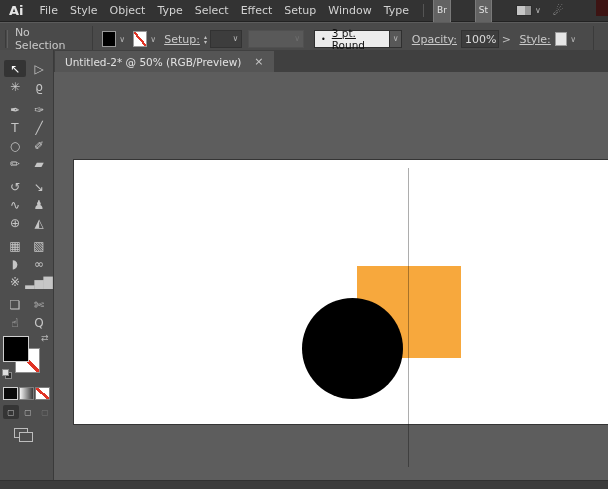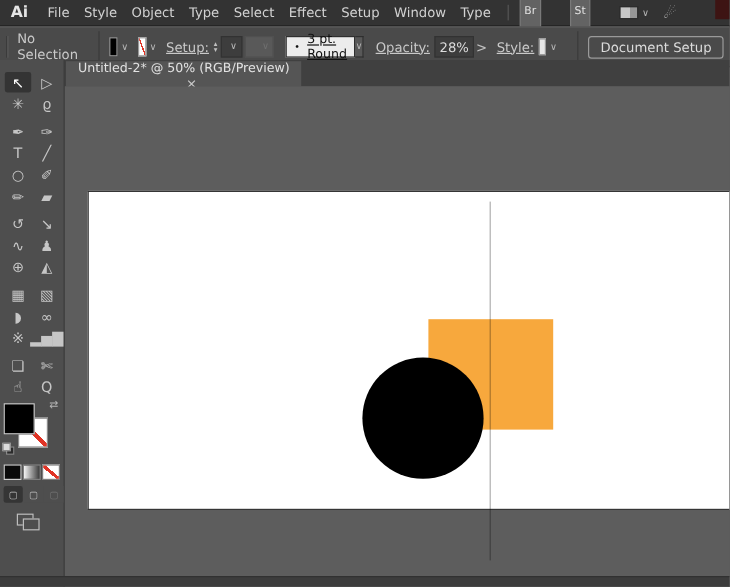--- a/index.html
+++ b/index.html
@@ -41,21 +41,21 @@
   .brush-field{height:18px;background:#ececec;border:1px solid #2f2f2f;color:#111;display:flex;align-items:center;padding:0 6px;}
   .brush-dot{font-size:8px;margin-right:6px;color:#111;}
   .brush-name{font-size:10.5px;color:#111;text-decoration:underline;}
   .brush-chev{width:13px;height:18px;background:#585858;border:1px solid #2f2f2f;border-left:none;display:flex;align-items:center;justify-content:center;margin-right:10px;}
   .opacity-field{width:38px;margin-left:4px;}
   .menu-arrow{width:12px;color:#c0c0c0;margin:0 8px 0 2px;text-align:center;}
   .style-swatch{width:14px;height:14px;background:#e6e6e6;border:1px solid #9a9a9a;margin-left:4px;}
   .docsetup-btn{border:1px solid #9a9a9a;border-radius:3px;color:#dcdcdc;padding:2px 9px;white-space:nowrap;}
   
   .tabbar{position:absolute;left:54px;top:50px;width:554px;height:22px;background:#404040;display:flex;align-items:flex-end;}
-  .tab{height:21px;background:#555555;display:flex;align-items:center;padding:0 10px;margin-left:1px;flex-direction:column;}
+  .tab{height:21px;background:#555555;display:flex;align-items:center;padding:0 10px;margin-left:1px;}
   .tab-title{color:#e2e2e2;font-size:10.5px;white-space:nowrap;}
   .tab-close{color:#c9c9c9;margin-left:13px;font-size:11px;}
   
   .toolbar{position:absolute;left:0;top:50px;width:54px;height:439px;background:#4e4e4e;border-right:1px solid #3a3a3a;padding-top:10px;}
   .tool-row{display:flex;height:18px;padding-left:4px;gap:2px;}
   .tool-row.group-end{margin-bottom:5px;}
   .tool{width:22px;height:17px;display:flex;align-items:center;justify-content:center;color:#c6c6c6;font-size:12px;line-height:1;}
   .tool.selected{background:#343434;border-radius:2px;color:#fff;}
   .fx-area{position:relative;width:54px;height:46px;margin-top:3px;}
   .stroke-big{position:absolute;left:15px;top:13px;width:25px;height:25px;background:#fff;border:1px solid #8d8d8d;}
@@ -131,27 +131,26 @@
       <span class="chev">∨</span>
     </span>
   <span class="brush-field">
     <span class="brush-dot">•</span>
     <span class="brush-name">3 pt. Round</span>
   </span>
   <span class="brush-chev">
       <span class="chev">∨</span>
     </span>
   <span class="cb-link">Opacity:</span>
-  <span class="field opacity-field">28%</span>
+  <span class="field opacity-field">100%</span>
   <span class="menu-arrow">&gt;</span>
   <span class="cb-link">Style:</span>
   <span class="style-swatch"></span>
   <span class="sw-chev">∨</span>
   <span class="cb-div"></span>
-  <span class="docsetup-btn">Document Setup</span>
 </div>
 
 <div class="tabbar">
   <div class="tab">
     <span class="tab-title">Untitled-2* @ 50% (RGB/Preview)</span>
     <span class="tab-close">×</span>
   </div>
 </div>
 
 <div class="toolbar">

